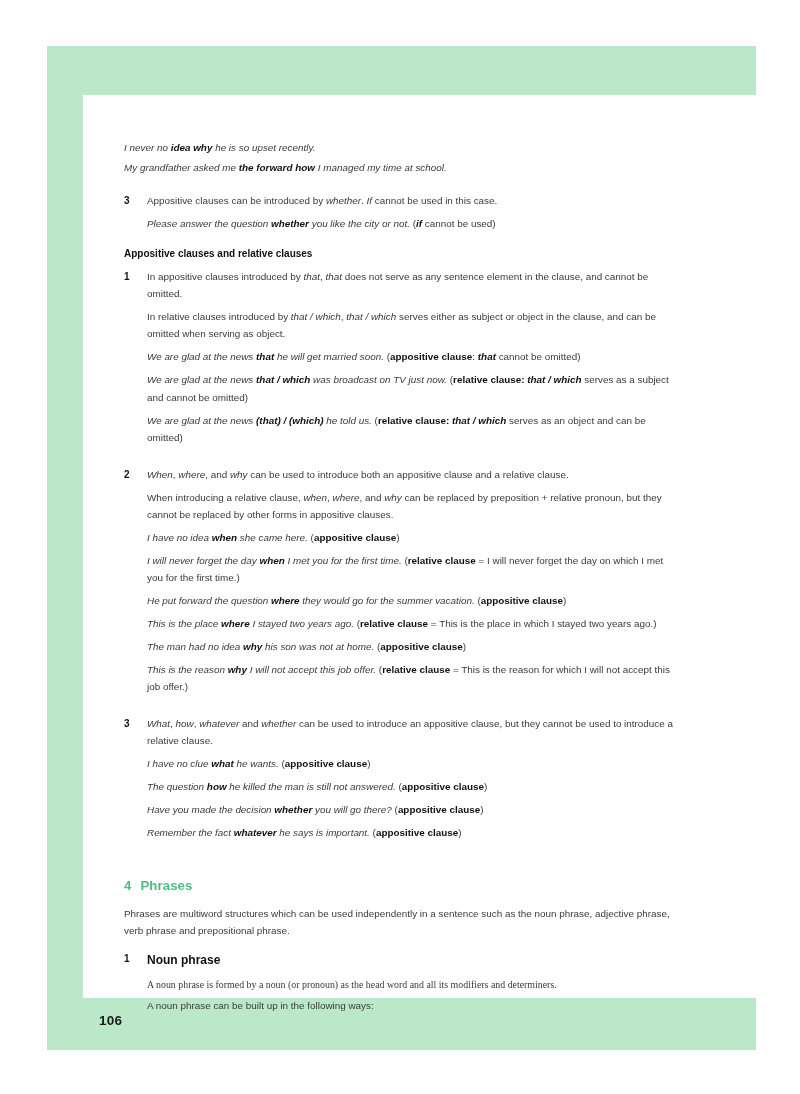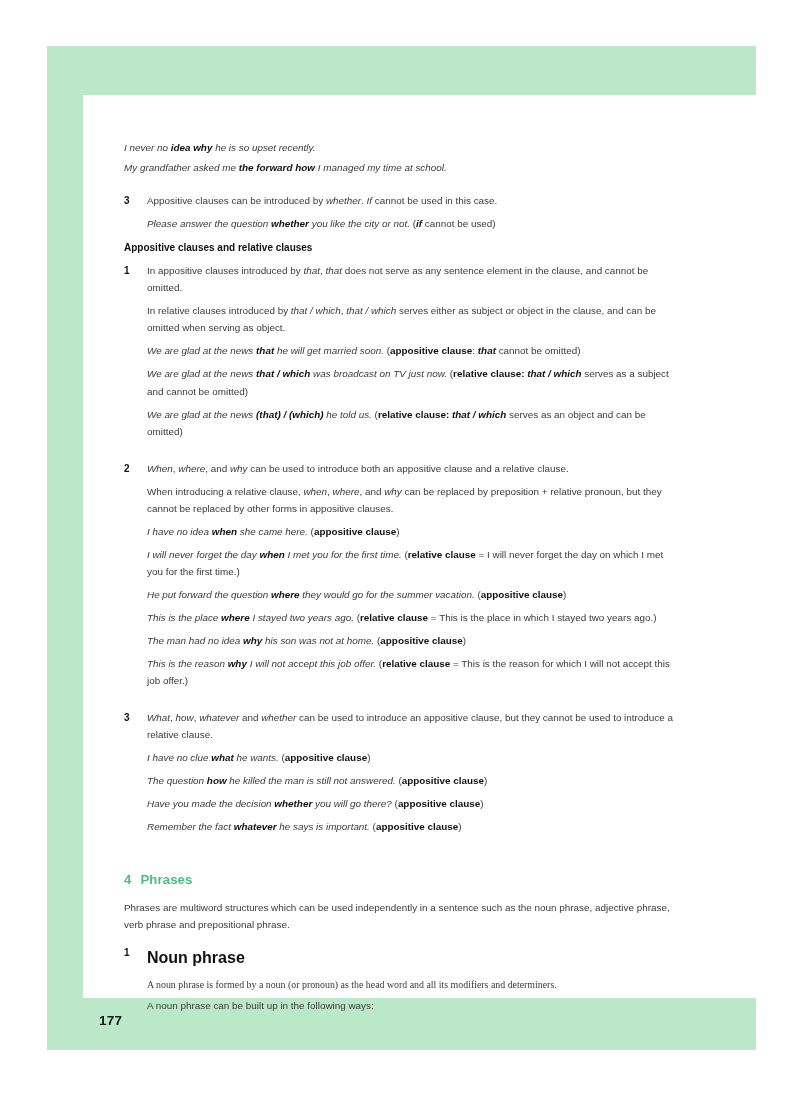--- a/index.html
+++ b/index.html
@@ -74,21 +74,21 @@
 
   
   .p {
     margin: 0 0 2.5px 0;
   }
 
   
   .subhead {
     font-weight: bold;
     color: #111;
-    margin: 7px 0 6px 0;
+    margin: 13px 0 6px 0;
     font-size: 10px;
   }
 
   
   .item {
     position: relative;
     padding-left: 23px;
     margin: 0 0 2px 0;
   }
   .item > .num {
@@ -126,35 +126,35 @@
     position: absolute;
     left: 0;
     top: 0;
     font-weight: bold;
     color: #111;
     font-size: 10px;
   }
   .subitem .title {
     font-weight: bold;
     color: #111;
-    font-size: 16px;
+    font-size: 12px;
     margin-bottom: 5px;
   }
   .subitem .sub-body { padding-left: 0; }
   .subitem .sub-body .p { margin-bottom: 4px; }
 </style>
 </head>
 <body>
 
 <div class="page">
 
   <div class="green-frame"></div>
   <div class="sheet"></div>
 
-  <div class="page-number">177</div>
+  <div class="page-number">106</div>
 
   <div class="content">
 
     <div>
       <div class="ex"><span style="font-style: italic;">I never no </span><span style="font-style: italic; font-weight: bold; color: rgb(17, 17, 17);">idea why</span><span style="font-style: italic;"> he is so upset recently.</span></div>
       <div class="ex"><span style="">My grandfather asked me </span><span style="font-style: italic; font-weight: bold; color: rgb(17, 17, 17);">the forward how</span><span style="font-style: italic;"> I managed my time at school.</span></div>
     </div>
 
     <div class="gap-sm"></div>
 

